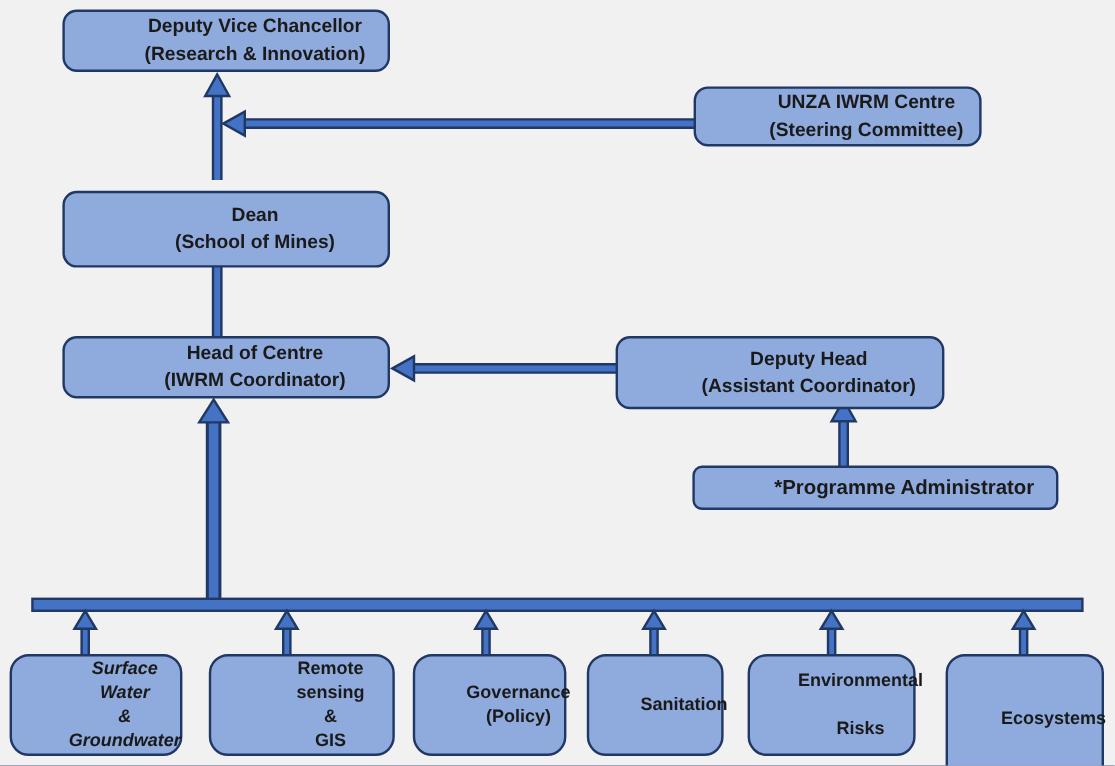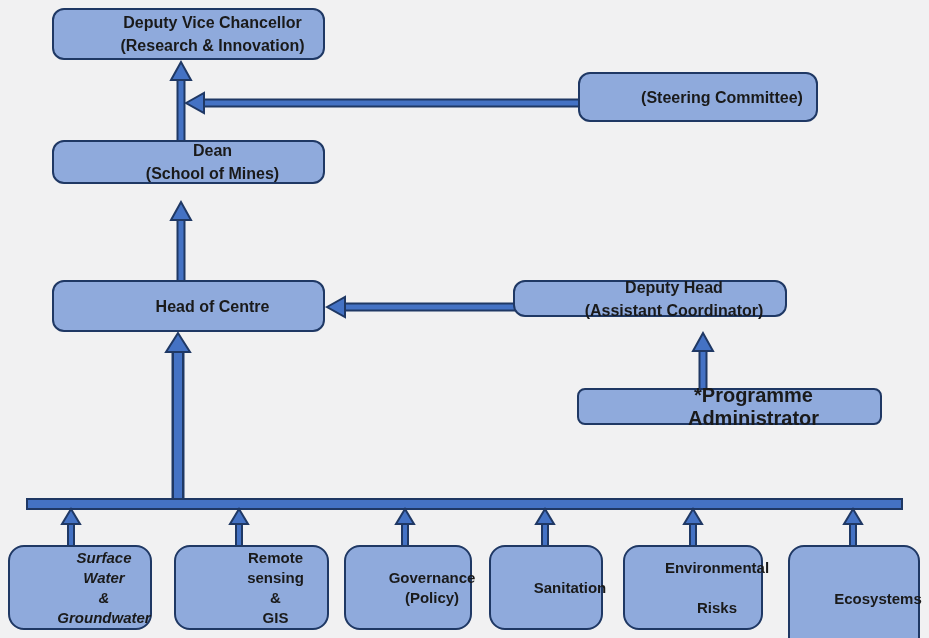--- a/index.html
+++ b/index.html
@@ -18,24 +18,24 @@
     background:var(--node-fill);border:2px solid var(--node-border);
     display:flex;flex-direction:column;justify-content:center;align-items:center;
     text-align:center;color:var(--text);font-weight:bold;z-index:2;padding-left:48px;
   }
   .node span{display:block;}
   .big{border-radius:12px;font-size:16px;line-height:23px;}
   .theme{border-radius:16px;font-size:15px;line-height:20px;}
   
   .n-dvc   {left:52px;  top:8px;   width:273px; height:52px;}
   .n-unza  {left:578px; top:72px;  width:240px; height:50px;}
-  .n-dean  {left:52px;  top:140px; width:273px; height:44px;}
+  .n-dean  {left:52px;  top:159px; width:273px; height:64px;}
   .n-head  {left:52px;  top:280px; width:273px; height:52px;}
-  .n-deputy{left:513px; top:280px; width:274px; height:37px;}
-  .n-admin {left:577px; top:388px; width:305px; height:37px;border-radius:8px;font-size:20px;}
+  .n-deputy{left:513px; top:280px; width:274px; height:61px;}
+  .n-admin {left:577px; top:388px; width:305px; height:37px;border-radius:8px;font-size:17px;}
   
   .t-0{left:8px;   top:545px;width:144px;height:85px;font-style:italic;}
   .t-1{left:174px; top:545px;width:155px;height:85px;}
   .t-2{left:344px; top:545px;width:128px;height:85px;}
   .t-3{left:489px; top:545px;width:114px;height:85px;}
   .t-4{left:623px; top:545px;width:140px;height:85px;gap:20px;}
   .t-5{left:788px; top:545px;width:132px;height:108px;}
   
   svg .under{stroke:var(--arrow-outline);stroke-width:9;fill:none;}
   svg .over {stroke:var(--arrow-fill);  stroke-width:5;fill:none;}
@@ -122,30 +122,32 @@
       <polygon class="head" points="853,509 844,524 862,524"></polygon>
     </g>
   </svg>
 
   <div class="node big n-dvc">
     <span>Deputy Vice Chancellor</span>
     <span>(Research &amp; Innovation)</span>
   </div>
 
   <div class="node big n-unza">
+    <span>UNZA IWRM Centre</span>
     <span>(Steering Committee)</span>
   </div>
 
   <div class="node big n-dean">
     <span>Dean</span>
     <span>(School of Mines)</span>
   </div>
 
   <div class="node big n-head">
     <span>Head of Centre</span>
+    <span>(IWRM Coordinator)</span>
   </div>
 
   <div class="node big n-deputy">
     <span>Deputy Head</span>
     <span>(Assistant Coordinator)</span>
   </div>
 
   <div class="node big n-admin">
     <span>*Programme Administrator</span>
   </div>

